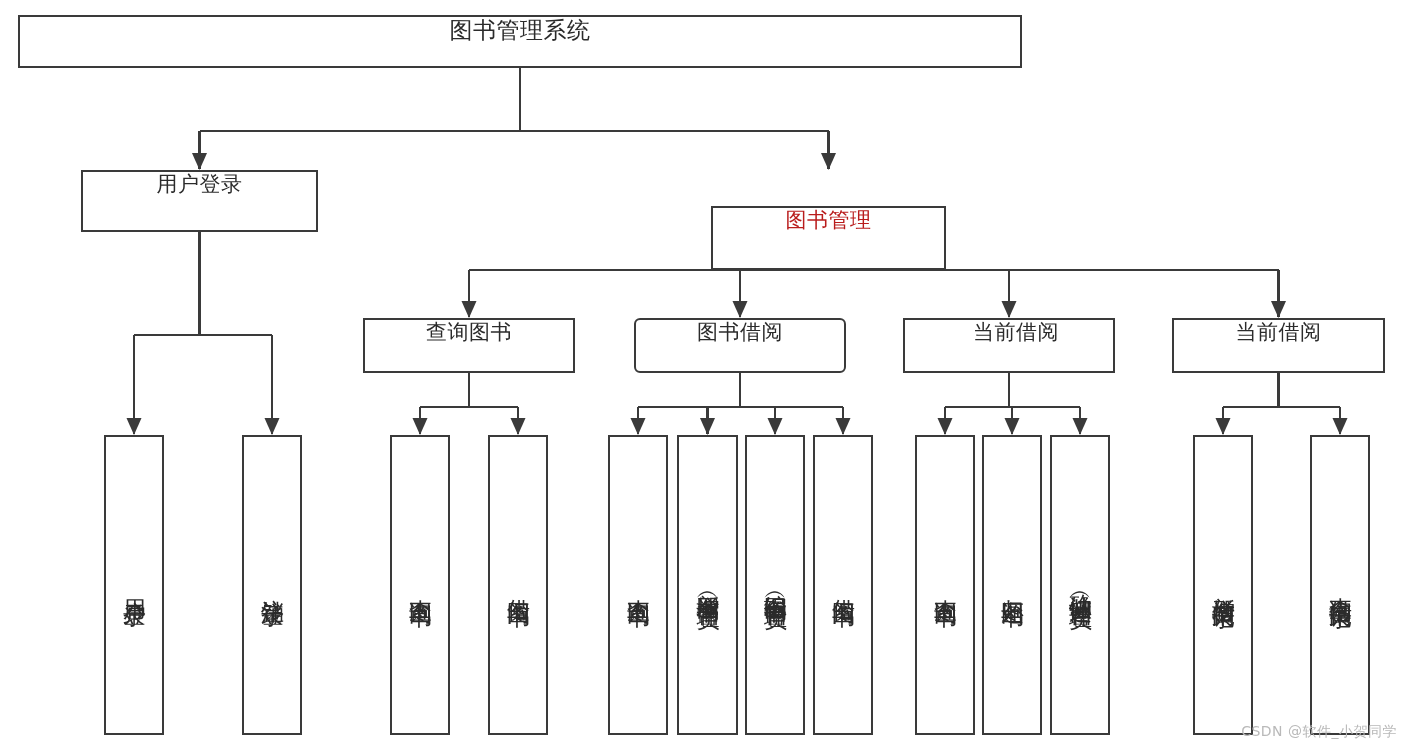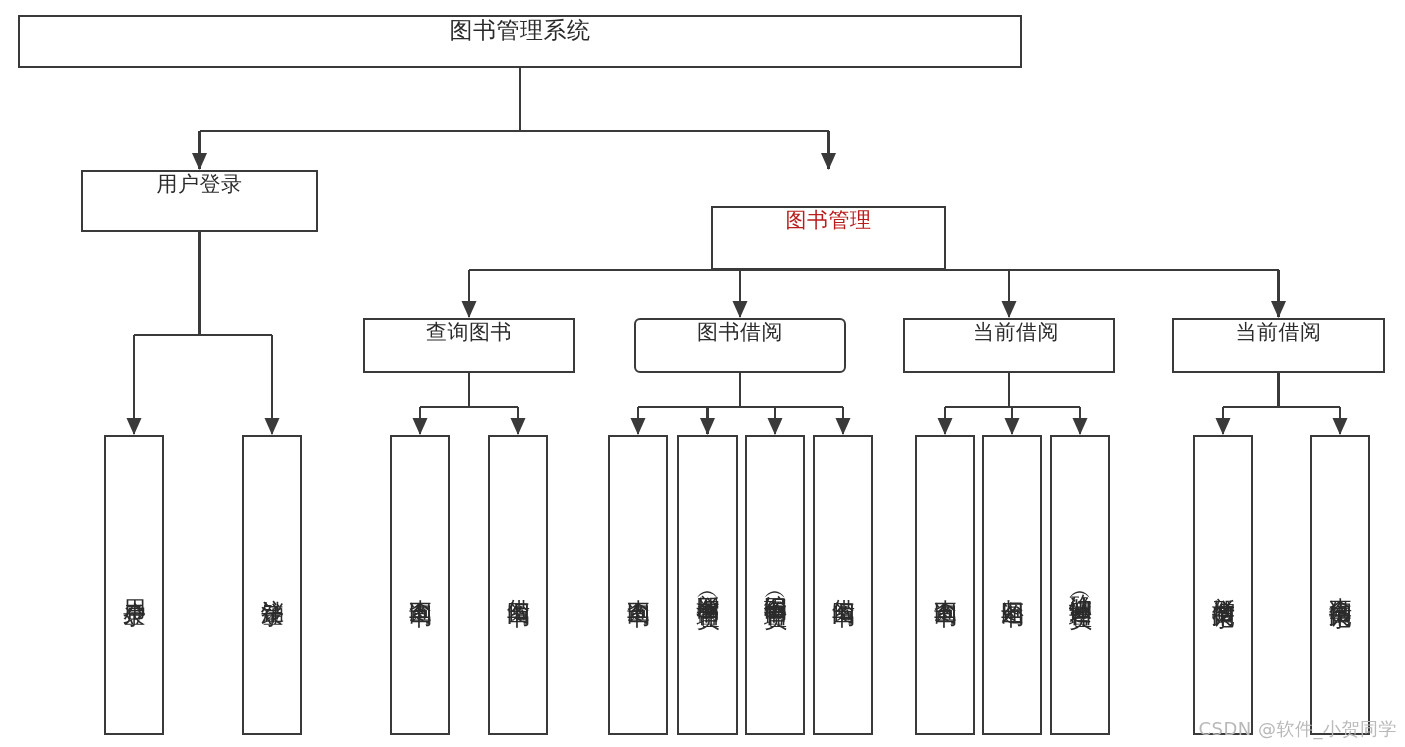--- a/index.html
+++ b/index.html
@@ -54,21 +54,21 @@
     letter-spacing: 2px;
     max-height: 100%;
   }
   .node.title .label {
     font-size: 23px;
   }
   #watermark {
     position: absolute;
     right: 8px;
     bottom: 6px;
-    font-size: 18px;
+    font-size: 14px;
     color: #b9b9b9;
     letter-spacing: 0.5px;
     white-space: nowrap;
     font-family: "DejaVu Sans", "Liberation Sans", sans-serif;
   }
 </style>
 </head>
 <body>
 
 <div id="canvas">

